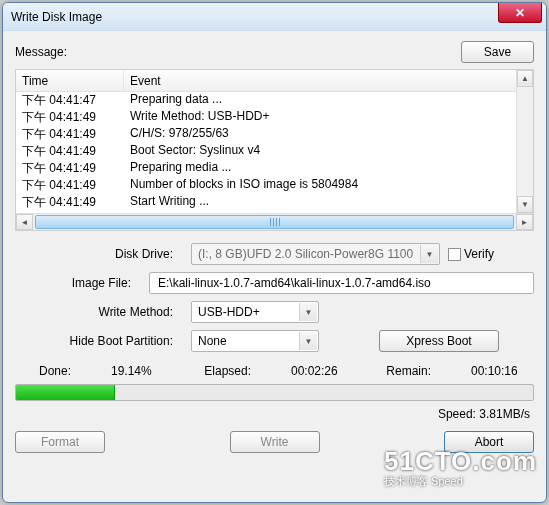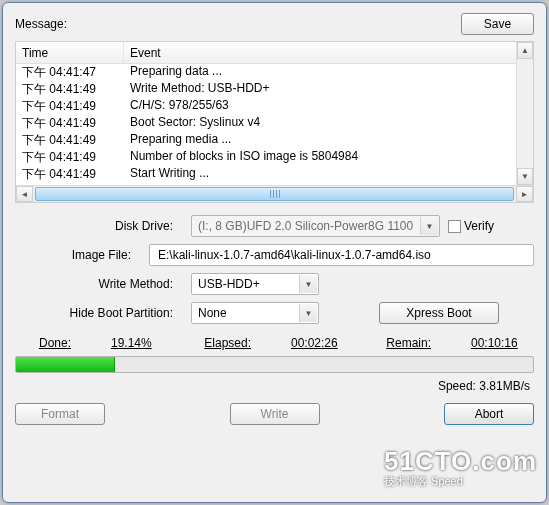--- a/index.html
+++ b/index.html
@@ -232,21 +232,20 @@
       height: 13px;
       border: 1px solid #8e8f8f;
       background: #fff;
     }
     .sub-row {
       display: flex;
       align-items: center;
       margin-top: 12px;
       gap: 40px;
       padding: 0 8px;
-      text-decoration: underline;
     }
     .sub-label { min-width: 48px; text-align: right;}
     .sub-val { min-width: 52px; }
     .progress-wrap {
       margin-top: 6px;
       height: 17px;
       border: 1px solid #b6b6b6;
       background: #e9e9e9;
       border-radius: 2px;
       position: relative;
@@ -291,20 +290,26 @@
       line-height: 1;
     }
     .watermark .sub {
       font-size: 11px;
     }
   </style>
 </head>
 <body>
 
 <div class="window">
+  <div class="titlebar">
+    <span class="titlebar-title">Write Disk Image</span>
+    <div class="close-btn">
+      <span>✕</span>
+    </div>
+  </div>
 
   <div class="content">
 
     <div class="row">
       <span class="message-label">Message:</span>
       <button class="btn">Save</button>
     </div>
 
     <div class="log-panel">
       <div class="log-table">

